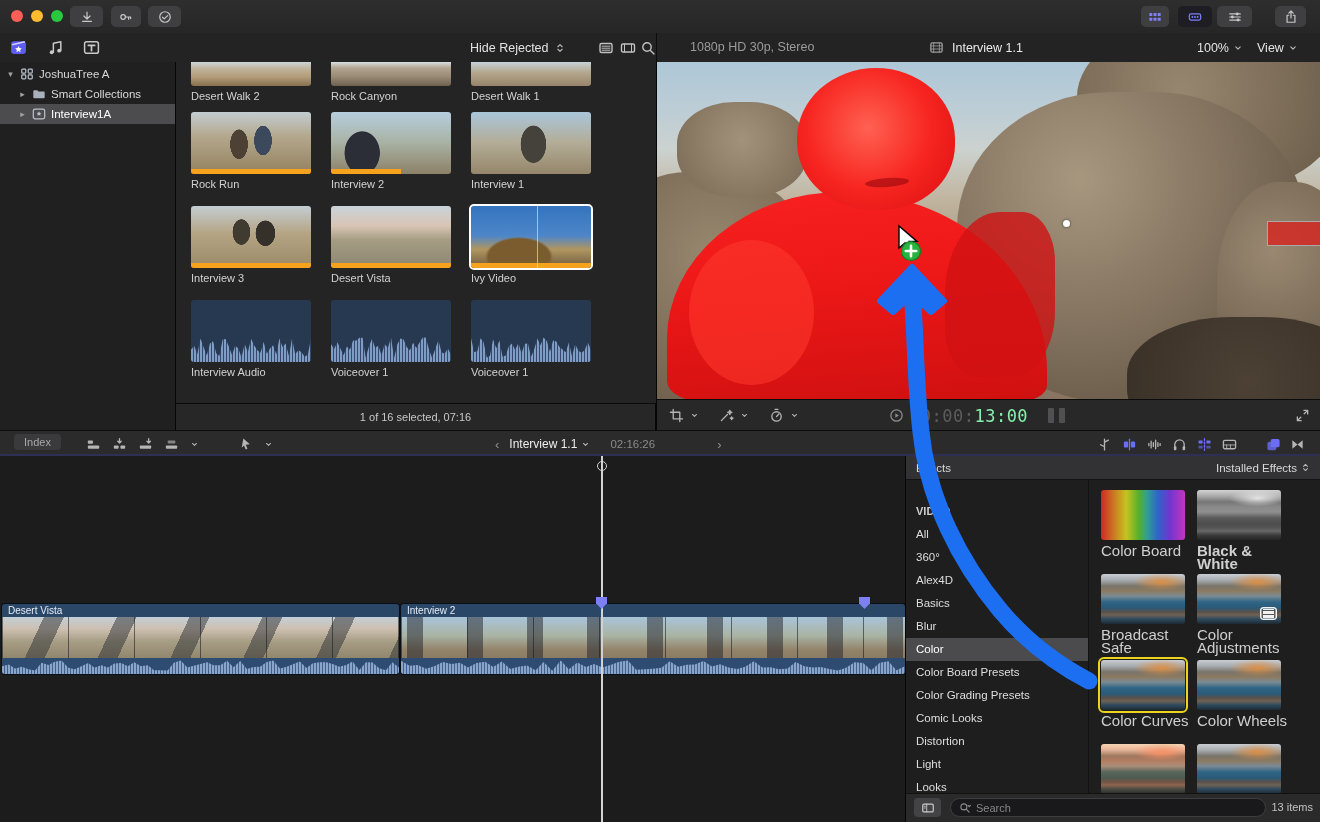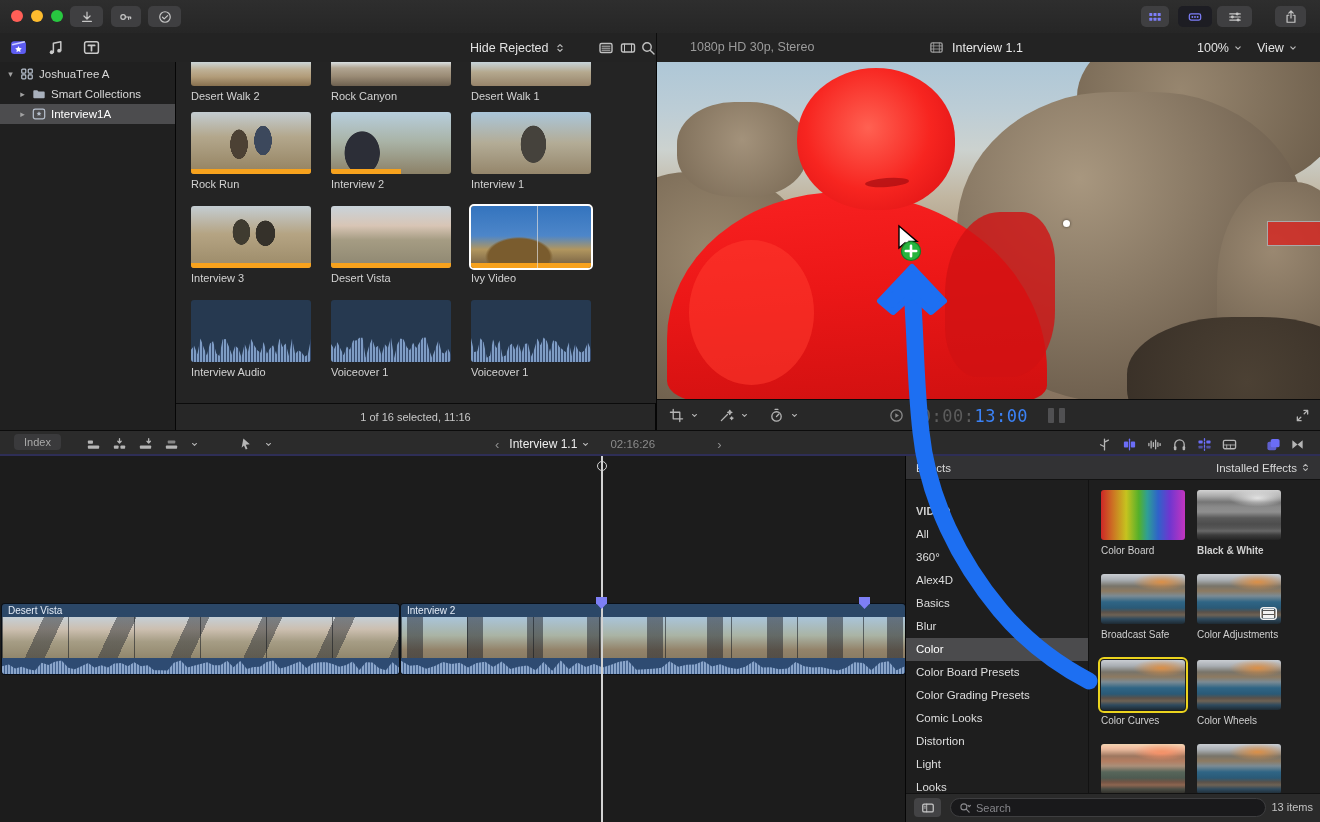--- a/index.html
+++ b/index.html
@@ -76,21 +76,21 @@
   .dot-ctrl{position:absolute;width:7px;height:7px;border-radius:50%;background:#fff;box-shadow:0 0 3px rgba(0,0,0,.6);}
   .drag-swatch{position:absolute;width:53px;height:23px;background:rgba(213,38,33,.82);border:1px solid #a9a9a9;}
   .viewer-bar{position:absolute;left:656px;top:399px;width:664px;height:31px;background:#282828;
     border-top:1px solid #0b0b0b;border-left:1px solid #060606;box-sizing:border-box;}
   .vtools{position:absolute;left:12px;top:0;height:31px;display:flex;align-items:center;gap:6px;color:#b5b5b5;}
   .vtools .ic{width:15px;height:15px;}
   .vtools .gap{width:8px;}
   .tc-group{position:absolute;left:232px;top:0;height:31px;display:flex;align-items:center;gap:6px;}
   .tc-group .ic{width:15px;height:15px;color:#8a8a8a;}
   .tc{font-family:"DejaVu Sans Mono",monospace;font-size:17px;letter-spacing:.5px;}
-  .tc .dim{color:#5c5c5c;}.tc .bright{color:#3b82f6;}
+  .tc .dim{color:#5c5c5c;}.tc .bright{color:#86efac;}
   .meters{position:absolute;left:391px;top:8px;display:flex;gap:5px;}
   .meters i{display:block;width:6px;height:15px;background:#505052;border-radius:1px;}
   .fullscreen-btn{position:absolute;right:10px;top:8px;width:15px;height:15px;color:#b5b5b5;}
 
   
   .tlbar{position:absolute;left:0;top:430px;width:1320px;height:26px;background:#2b2b2b;border-top:1px solid #0c0c0c;box-sizing:border-box;font-size:11.5px;}
   .index-btn{position:absolute;left:14px;top:3px;padding:2px 10px;background:#3a3a3c;border-radius:4px;color:#a9a9a9;font-size:11px;}
   .tl-icons{position:absolute;top:0;height:26px;display:flex;align-items:center;color:#b5b5b5;}
   .tl-icons .ic{width:15px;height:15px;}
   .tl-icons .ic.blue{color:#6b6df6;}
@@ -140,21 +140,21 @@
     radial-gradient(ellipse 55% 28% at 72% 16%,rgba(226,142,62,.9),rgba(226,142,62,0) 62%),
     linear-gradient(180deg,#c9cdd2 0%,#a8adb2 12%,#78746a 24%,#8d7a61 34%,#7b8b94 44%,#2f6585 56%,#2a5a77 68%,#59514a 76%,#6e6254 82%,#2f4a5e 90%,#1d2a33 100%);}
   .fx-thumb.bw{background:
     radial-gradient(ellipse 55% 28% at 72% 16%,rgba(235,235,235,.9),rgba(235,235,235,0) 62%),
     linear-gradient(180deg,#d2d2d2 0%,#ababab 12%,#757575 24%,#8a8a8a 34%,#8f8f8f 44%,#5a5a5a 56%,#4d4d4d 68%,#565656 76%,#676767 82%,#3c3c3c 90%,#242424 100%);}
   .fx-thumb.warm{filter:sepia(.65) saturate(1.7) hue-rotate(-22deg) brightness(.95);}
   .fx-thumb.rainbow{background:linear-gradient(90deg,#cf2727 0%,#cc7723 15%,#c6c31f 30%,#55b02a 45%,#2f9f95 55%,#2f63c9 68%,#7036cf 82%,#c335c0 100%);}
   .fx-thumb.selected{outline:2px solid #ecd41e;outline-offset:1px;}
   .fx-badge{position:absolute;right:4px;bottom:4px;width:17px;height:13px;background:#f2f2f2;border-radius:3px;
     box-shadow:inset 0 0 0 1.5px #f2f2f2; background-image:repeating-linear-gradient(180deg,transparent 0 3px,#555 3px 4px);background-clip:content-box;padding:2px 3px;box-sizing:border-box;}
-  .fx-label{position:absolute;width:92px;font-size:10px;line-height:13px;color:#cfcfcf;}
+  .fx-label{position:absolute;width:92px;font-size:15px;line-height:13px;color:#cfcfcf;}
   .fx-footer{position:absolute;left:0;right:0;bottom:0;height:28px;background:#2a2a2a;border-top:1px solid #121212;}
   .toggle-btn{position:absolute;left:8px;top:4px;width:27px;height:19px;background:#434345;border-radius:4px;
     color:#c9c9c9;display:flex;align-items:center;justify-content:center;}
   .toggle-btn .ic{width:14px;height:14px;}
   .searchbox{position:absolute;left:44px;top:4px;width:316px;height:19px;background:#19191b;border:1px solid #3e3e40;
     border-radius:10px;display:flex;align-items:center;gap:5px;padding:0 8px;box-sizing:border-box;font-size:11px;color:#85858a;}
   .searchbox .ic{width:12px;height:12px;color:#8a8a8e;}
   .items-count{position:absolute;right:7px;top:7px;font-size:11px;color:#c2c2c2;}
 
   
@@ -363,21 +363,21 @@
       </div>
       <div class="blabel" style="left: 155px; top: 304px;">Voiceover 1</div>
       <div class="bclip v-audio" style="left: 295px; top: 238px;">
         <div class="wavebox" style="height: 42%;">
           <div class="wavebars" style="clip-path: polygon(0% 100%, 0% 8%, 2.6% 62%, 5.3% 59%, 7.9% 9%, 10.5% 24%, 13.2% 84%, 15.8% 76%, 18.4% 14%, 21.1% 47%, 23.7% 17%, 26.3% 80%, 28.9% 75%, 31.6% 39%, 34.2% 29%, 36.8% 54%, 39.5% 27%, 42.1% 67%, 44.7% 31%, 47.4% 28%, 50% 80%, 52.6% 53%, 55.3% 10%, 57.9% 36%, 60.5% 6%, 63.2% 19%, 65.8% 61%, 68.4% 17%, 71.1% 21%, 73.7% 42%, 76.3% 52%, 78.9% 63%, 81.6% 25%, 84.2% 79%, 86.8% 32%, 89.5% 57%, 92.1% 64%, 94.7% 55%, 97.4% 25%, 100% 54%, 100% 100%);"></div>
         </div>
       </div>
       <div class="blabel" style="left: 295px; top: 304px;">Voiceover 1</div>
     </section>
   <div class="browser-status">
-    <span>1 of 16 selected, 11:16</span>
+    <span>1 of 16 selected, 07:16</span>
   </div>
 
   <section class="viewer">
     <div class="scene">
       <div class="rock" style="left:420px;top:-40px;width:260px;height:170px;background:radial-gradient(circle at 40% 40%,#97866f,#6f604d 85%);"></div>
       <div class="rock" style="left:300px;top:30px;width:350px;height:310px;background:radial-gradient(circle at 35% 28%,#a8977f,#6b5c4b 75%,#55493a 100%);"></div>
       <div class="rock" style="left:560px;top:120px;width:140px;height:230px;background:radial-gradient(circle at 40% 30%,#9a8871,#5f5242 90%);"></div>
       <div class="rock" style="left:-70px;top:110px;width:230px;height:240px;background:radial-gradient(circle at 55% 35%,#99886f,#6a5b49 90%);"></div>
       <div class="rock" style="left:20px;top:40px;width:130px;height:95px;background:radial-gradient(circle at 50% 40%,#a3927b,#7c6c57 90%);"></div>
       <div class="rock" style="left:470px;top:255px;width:240px;height:130px;background:radial-gradient(circle at 50% 50%,#4c4134,#3a3128 90%);"></div>

